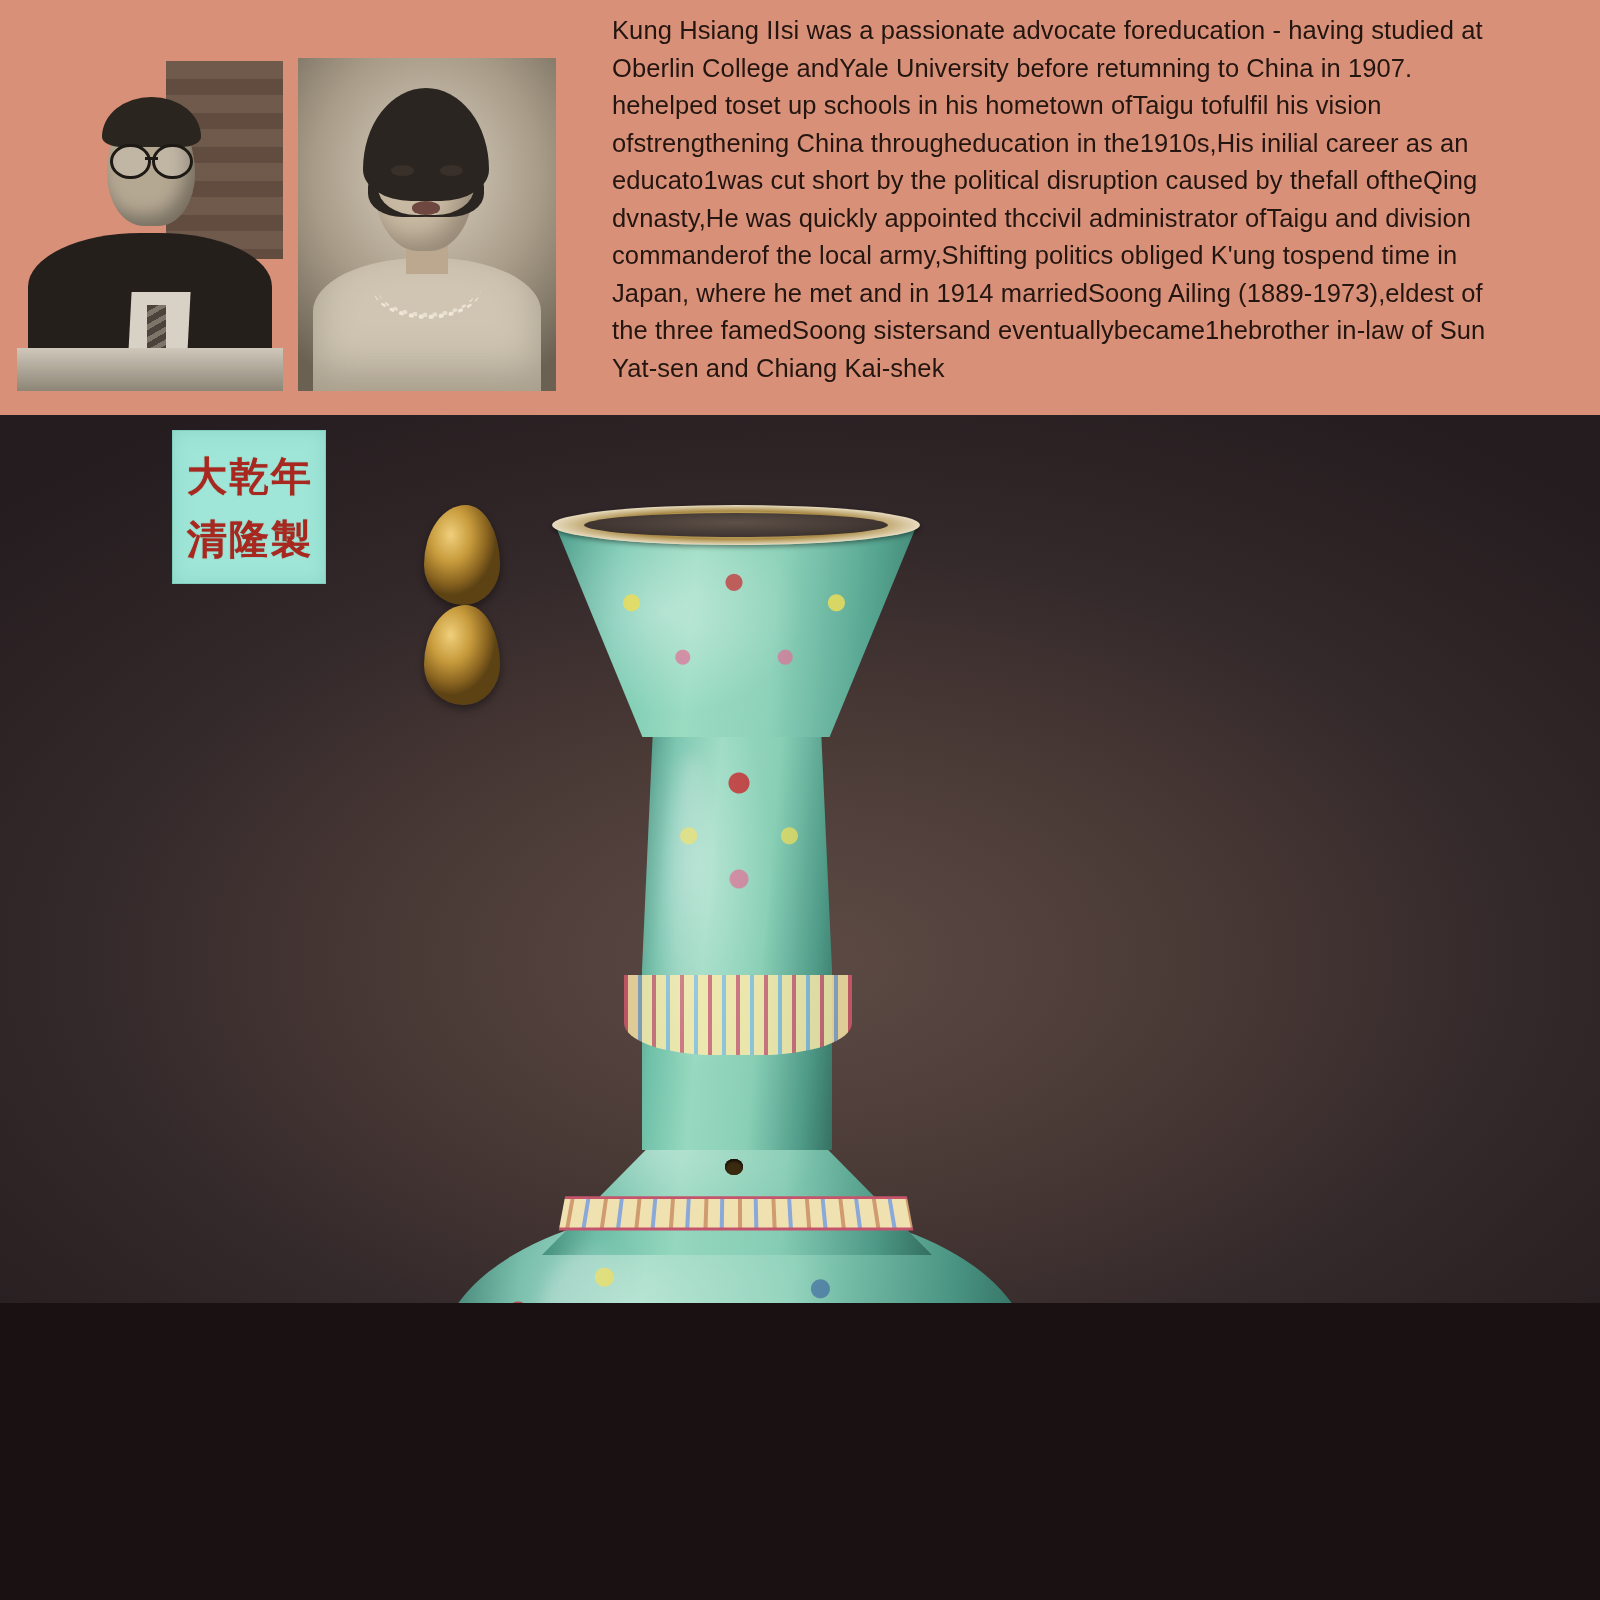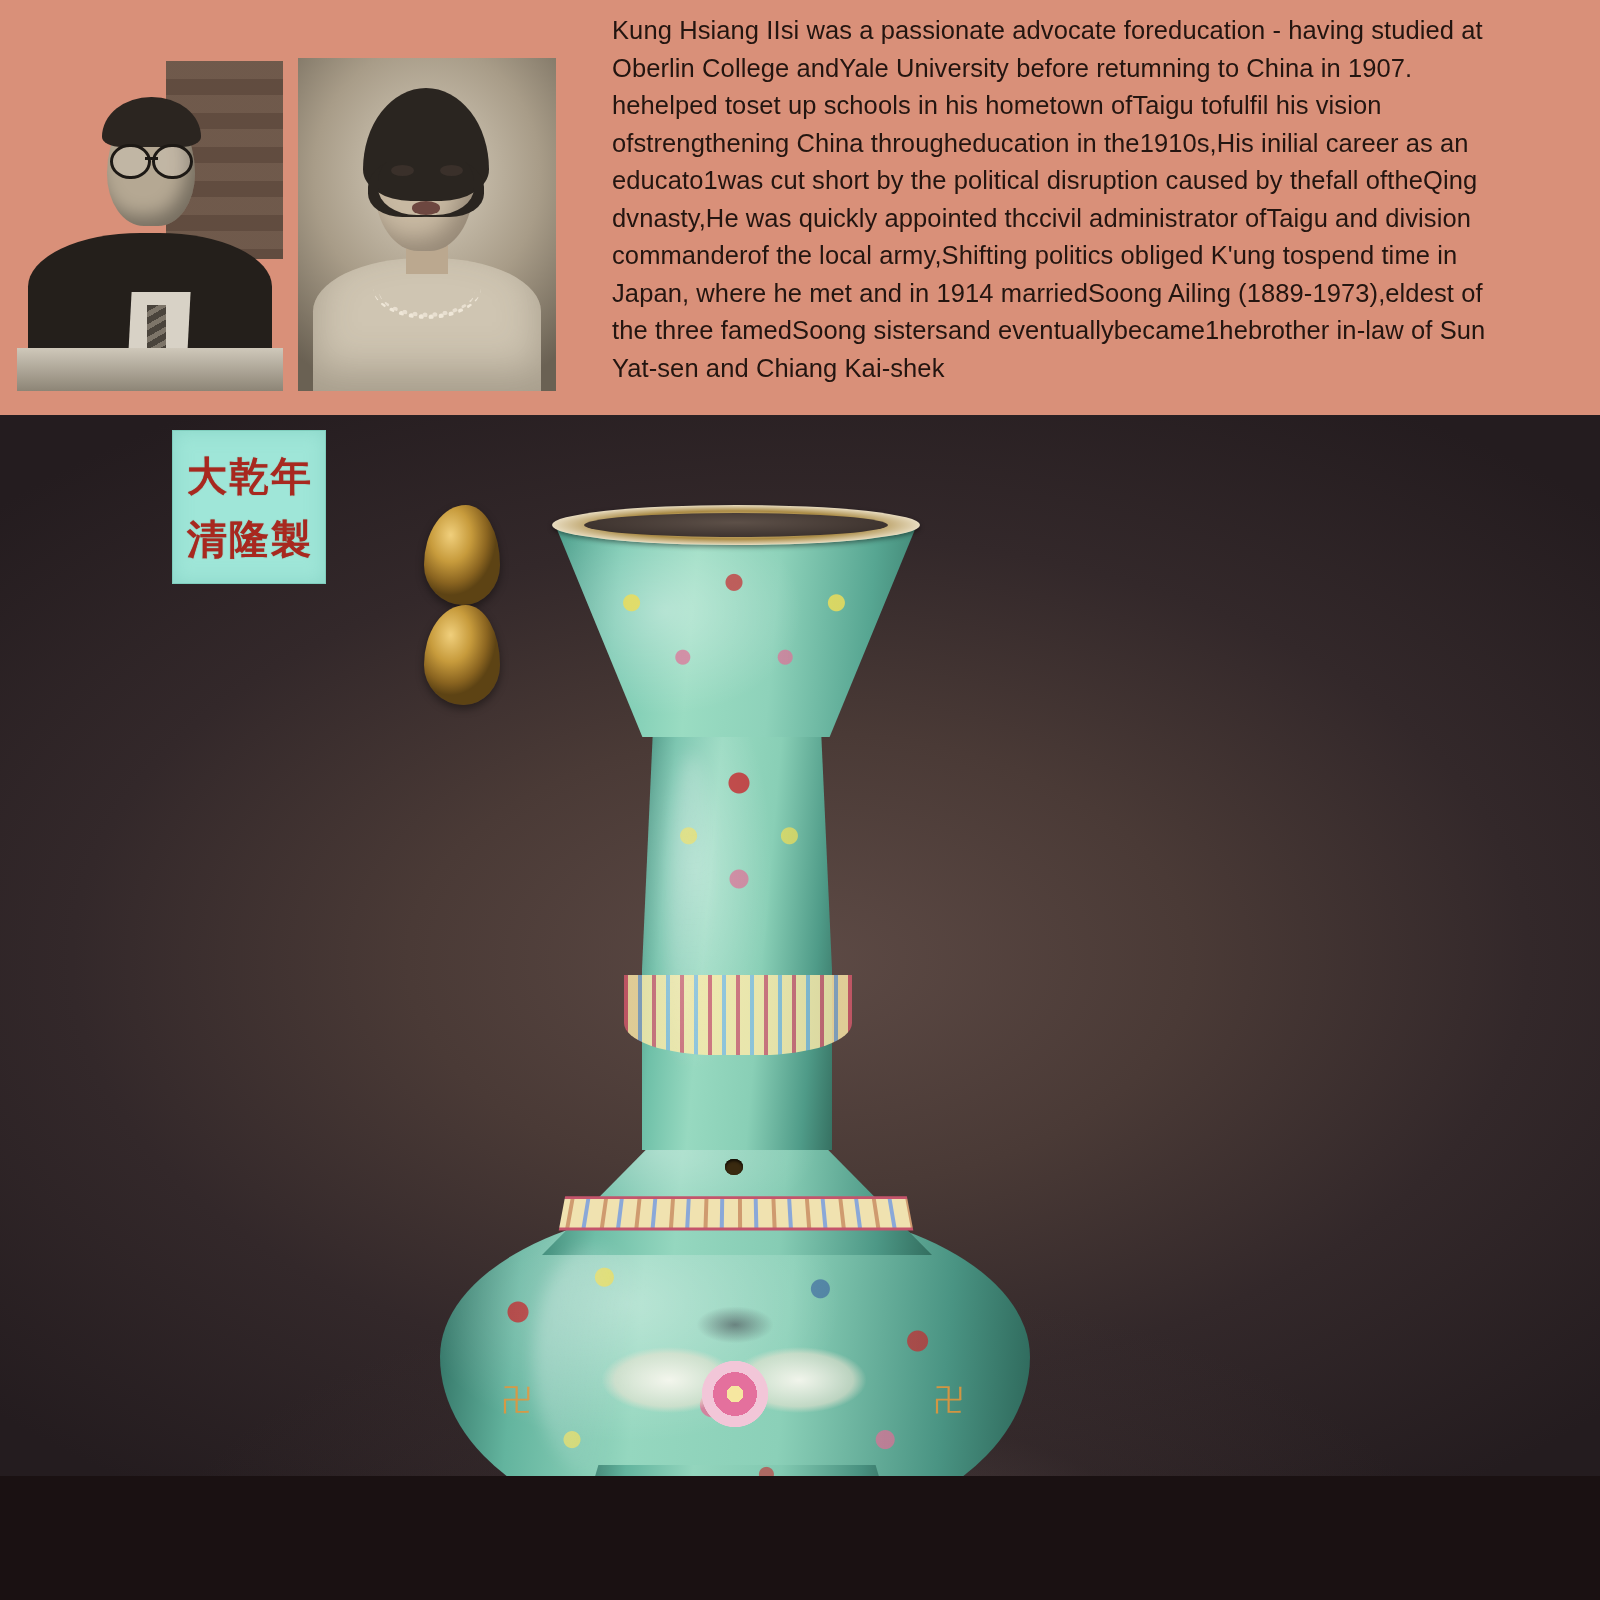--- a/index.html
+++ b/index.html
@@ -9,21 +9,21 @@
   }
   body {
     width: 1600px;
     height: 1600px;
     overflow: hidden;
     font-family: "Liberation Sans", sans-serif;
   }
   #page {
     position: relative;
     width: 1600px;
-    height: 1476px;
+    height: 1303px;
     overflow: hidden;
   }
 
   
   #banner {
     position: absolute;
     left: 0; top: 0;
     width: 1600px;
     height: 415px;
     background: #d99079;

